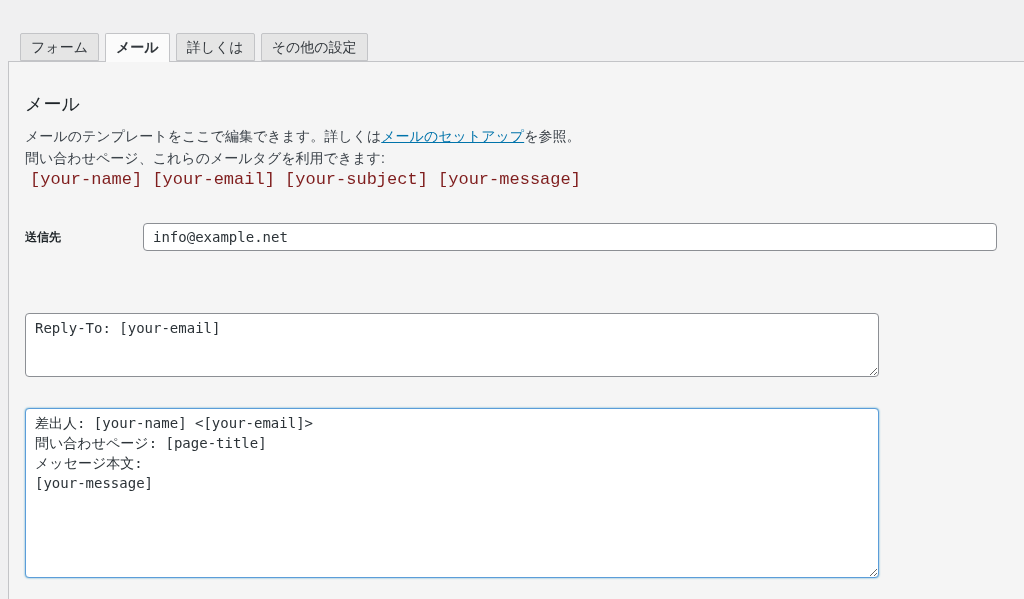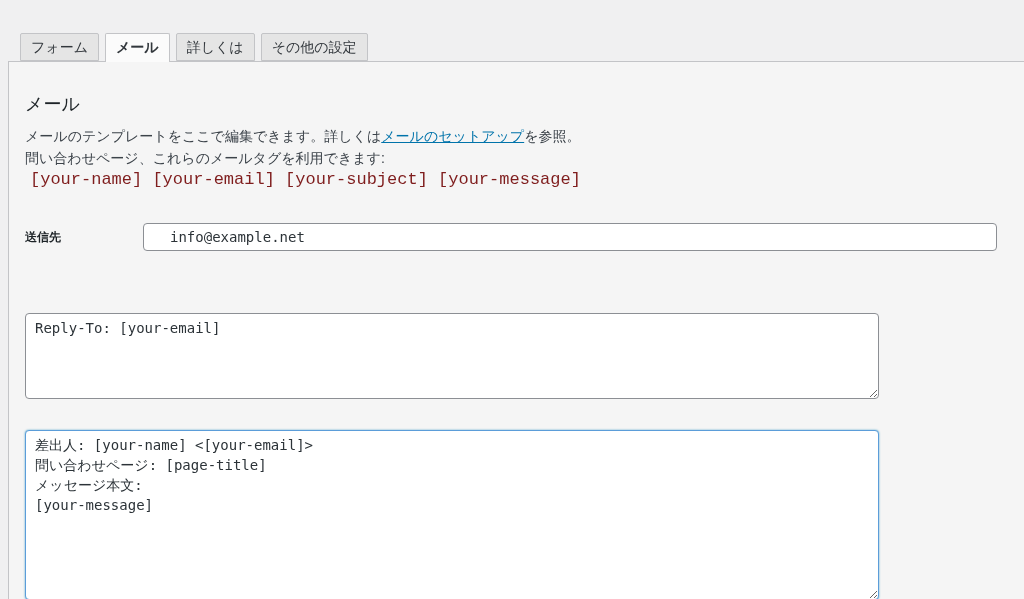--- a/index.html
+++ b/index.html
@@ -83,30 +83,30 @@
     line-height: 17px;
   }
   .text-field, .area-field {
     width: 854px;
     font-family: "DejaVu Sans Mono", "Liberation Mono", monospace;
     font-size: 14px;
     color: #2c3338;
     background: #fff;
     border: 1px solid #8c8f94;
     border-radius: 4px;
-    padding: 0 26px;
+    padding: 0 9px;
   }
   .text-field { height: 28px; }
   .area-field {
     padding: 4px 9px;
     line-height: 20px;
     resize: vertical;
     display: block;
   }
-  .area-headers { height: 86px; }
+  .area-headers { height: 64px; }
   .area-body {
     height: 170px;
     border-color: #5b9dd9;
     box-shadow: 0 0 2px rgba(30,140,190,.8);
     outline: none;
   }
 </style>
 </head>
 <body>
 

